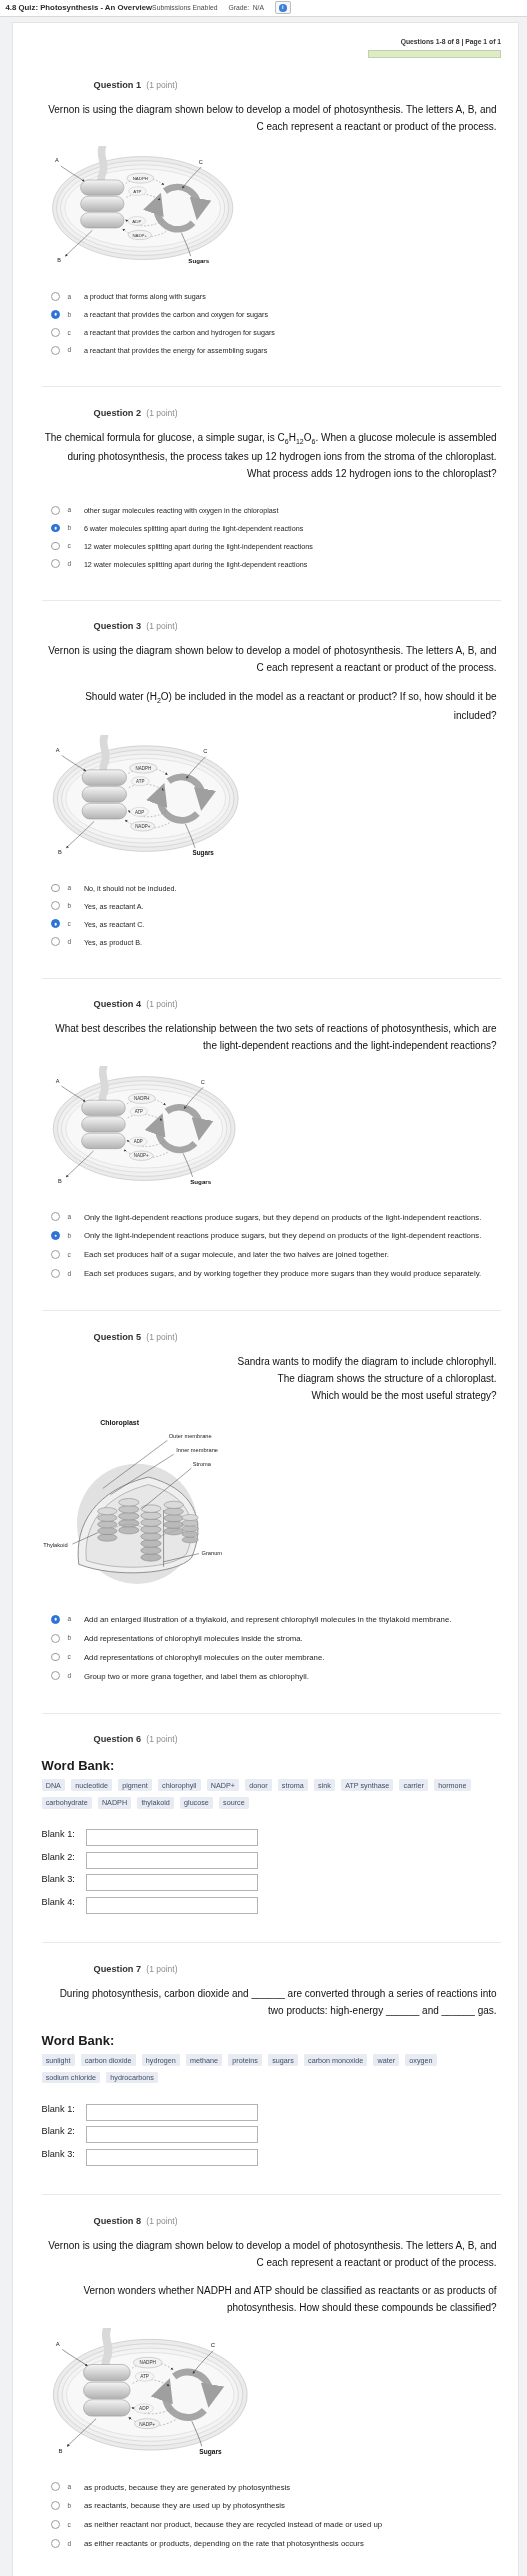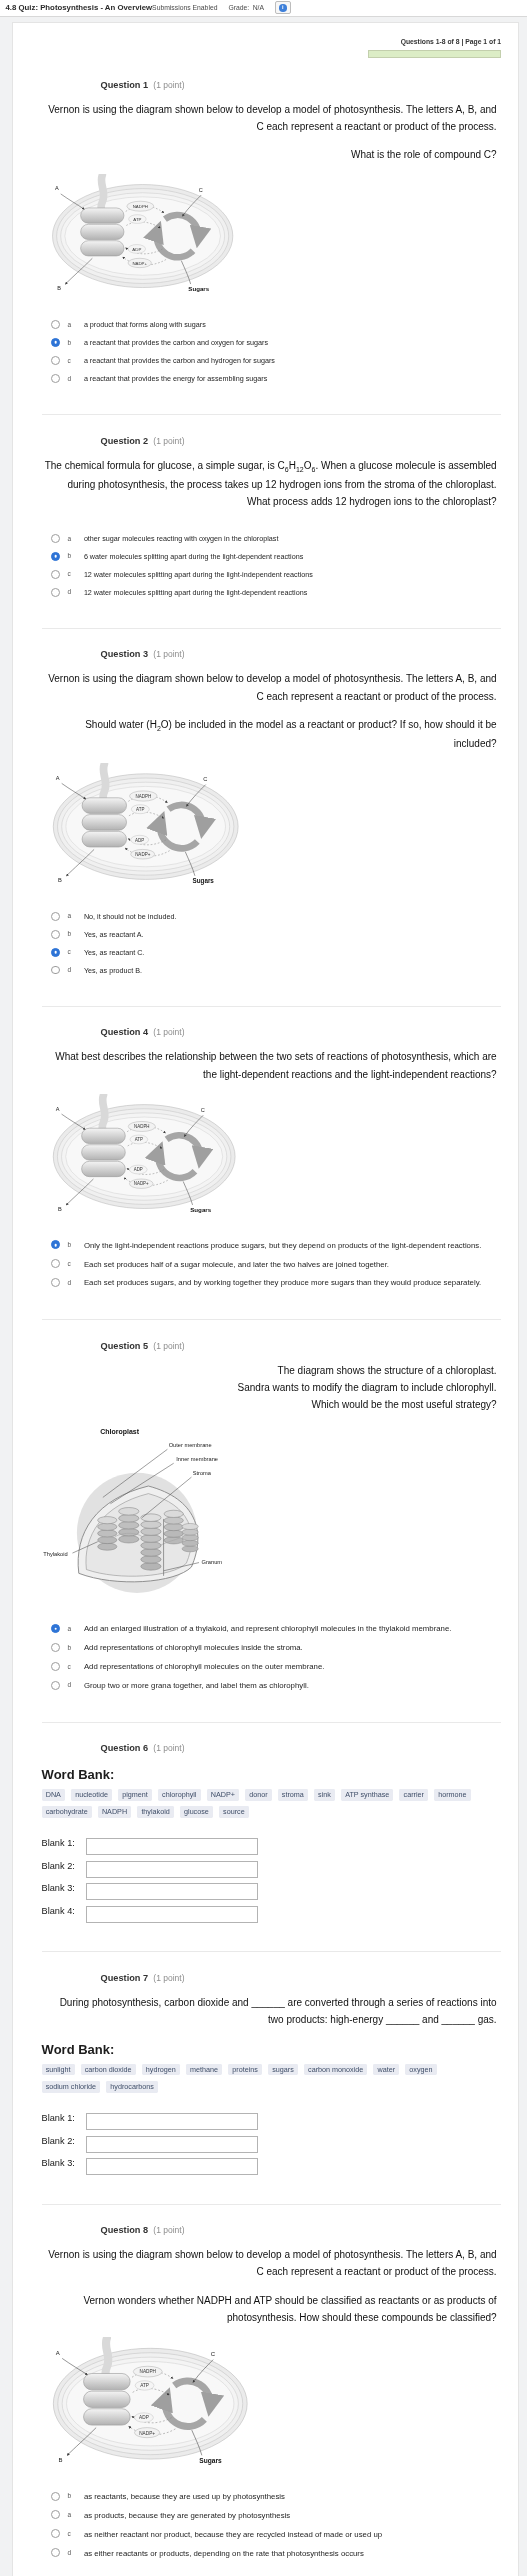--- a/index.html
+++ b/index.html
@@ -26,21 +26,21 @@
   .card{
     background:#fff;margin:5.5px 9.5px 8.2px 11.6px;border:0.7px solid #e4e4e4;
     padding:6.8px 16.4px 23px 29px;
   }
   .pag-row{display:flex;flex-direction:column;align-items:flex-end;padding:8.2px 0 1.4px;}
   .pag-text{font-size:6.8px;font-weight:bold;color:#333;}
   .progress{width:131px;height:6.1px;background:#dcedc6;border:0.7px solid #c3cfad;margin-top:4.8px;}
   
   section.q{padding:20.5px 0 23px;}
   section.q + section.q{border-top:0.7px solid #e9e9e9;}
-  .qhead{margin:0 11px 11px;font-size:9.2px;padding-left:48px;}
+  .qhead{margin:0 4px 11px;font-size:9.2px;padding-left:48px;}
   .qnum{font-weight:bold;color:#333;}
   .qpts{color:#8d8d8d;font-weight:normal;margin-left:2.7px;font-size:8.5px;}
   .qtext{margin:0 0 11px;font-size:10px;line-height:1.72;color:#101010;max-width:455px;text-align:right;}
   .qtext.tight{margin:0;}
   .qtext-group{margin:0 0 11px;}
   sub{font-size:70%;}
   .figure{margin:8.2px 0 11px 0;}
   
   .opts{margin-top:23px;}
   .opt{display:flex;align-items:flex-start;margin:0 0 6.8px 9.5px;gap:7.5px;cursor:pointer;}
@@ -180,21 +180,20 @@
     <span class="pag-text">Questions 1-8 of 8 | Page 1 of 1</span>
     <div class="progress"></div>
   </div>
 
   <section class="q">
     <h3 class="qhead">
       <span class="qnum">Question 1</span>
       <span class="qpts">(1 point)</span>
     </h3>
     <p class="qtext">Vernon is using the diagram shown below to develop a model of photosynthesis. The letters A, B, and C each represent a reactant or product of the process.</p>
-    <p class="qtext">What is the role of compound C?</p>
     <div class="figure">
       <svg viewBox="0 0 340 205" width="199" height="120">
           <use href="#sym-chloro"></use>
         </svg>
     </div>
     <div class="opts">
       <div class="opt">
         <span class="radio"></span>
         <span class="letter">a</span>
         <span class="otext">a product that forms along with sugars</span>
@@ -289,20 +288,25 @@
       <span class="qpts">(1 point)</span>
     </h3>
     <p class="qtext">What best describes the relationship between the two sets of reactions of photosynthesis, which are the light-dependent reactions and the light-independent reactions?</p>
     <div class="figure">
       <svg viewBox="0 0 340 205" width="202" height="121">
           <use href="#sym-chloro"></use>
         </svg>
     </div>
     <div class="opts">
       <div class="opt">
+        <span class="radio"></span>
+        <span class="letter">a</span>
+        <span class="otext">Only the light-dependent reactions produce sugars, but they depend on products of the light-independent reactions.</span>
+      </div>
+      <div class="opt">
         <span class="radio sel"></span>
         <span class="letter">b</span>
         <span class="otext">Only the light-independent reactions produce sugars, but they depend on products of the light-dependent reactions.</span>
       </div>
       <div class="opt">
         <span class="radio"></span>
         <span class="letter">c</span>
         <span class="otext">Each set produces half of a sugar molecule, and later the two halves are joined together.</span>
       </div>
       <div class="opt">
@@ -312,22 +316,22 @@
       </div>
     </div>
   </section>
 
   <section class="q big">
     <h3 class="qhead">
       <span class="qnum">Question 5</span>
       <span class="qpts">(1 point)</span>
     </h3>
     <div class="qtext-group">
+      <p class="qtext tight">Sandra wants to modify the diagram to include chlorophyll.</p>
       <p class="qtext tight">The diagram shows the structure of a chloroplast.</p>
-      <p class="qtext tight">Sandra wants to modify the diagram to include chlorophyll.</p>
       <p class="qtext tight">Which would be the most useful strategy?</p>
     </div>
     <div class="figure">
       <svg viewBox="0 0 360 275" width="228" height="174">
           <use href="#sym-struct"></use>
         </svg>
     </div>
     <div class="opts">
       <div class="opt">
         <span class="radio sel"></span>
@@ -440,30 +444,30 @@
     <p class="qtext">Vernon is using the diagram shown below to develop a model of photosynthesis. The letters A, B, and C each represent a reactant or product of the process.</p>
     <p class="qtext">Vernon wonders whether NADPH and ATP should be classified as reactants or as products of photosynthesis. How should these compounds be classified?</p>
     <div class="figure">
       <svg viewBox="0 0 340 205" width="214" height="129">
           <use href="#sym-chloro"></use>
         </svg>
     </div>
     <div class="opts">
       <div class="opt">
         <span class="radio"></span>
+        <span class="letter">a</span>
+        <span class="otext">as products, because they are generated by photosynthesis</span>
+      </div>
+      <div class="opt">
+        <span class="radio"></span>
         <span class="letter">b</span>
         <span class="otext">as reactants, because they are used up by photosynthesis</span>
       </div>
       <div class="opt">
         <span class="radio"></span>
-        <span class="letter">a</span>
-        <span class="otext">as products, because they are generated by photosynthesis</span>
-      </div>
-      <div class="opt">
-        <span class="radio"></span>
         <span class="letter">c</span>
         <span class="otext">as neither reactant nor product, because they are recycled instead of made or used up</span>
       </div>
       <div class="opt">
         <span class="radio"></span>
         <span class="letter">d</span>
         <span class="otext">as either reactants or products, depending on the rate that photosynthesis occurs</span>
       </div>
     </div>
   </section>

